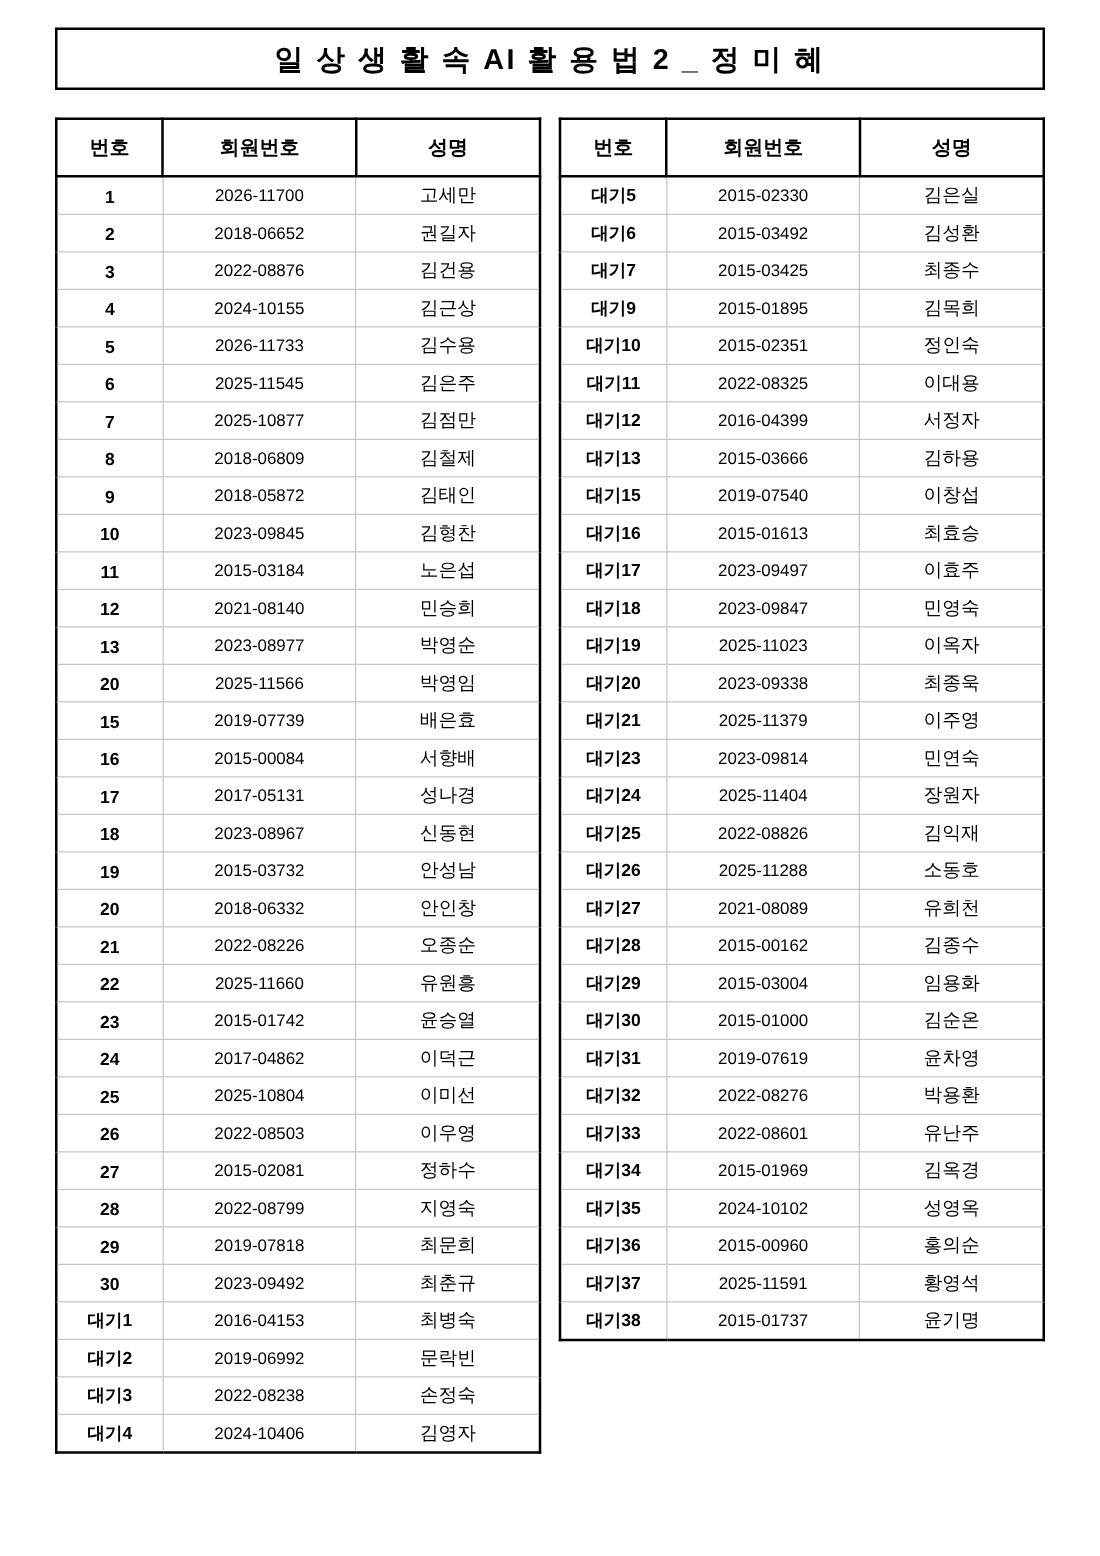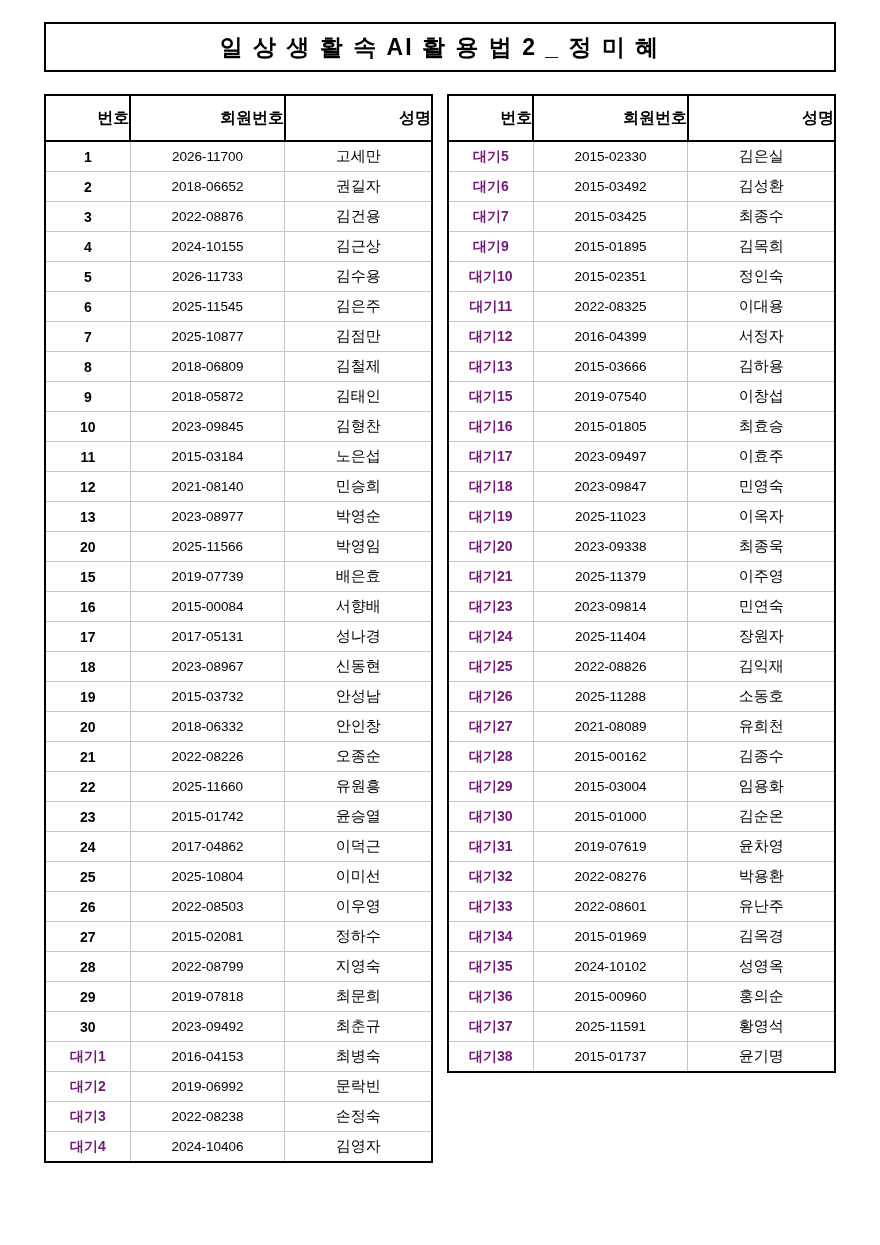--- a/index.html
+++ b/index.html
@@ -57,33 +57,32 @@
     vertical-align: middle;
     font-size: 13px;
     padding: 0;
   }
   thead th {
     border: 2px solid #000;
     height: 44px;
     font-size: 16px;
     font-weight: bold;
     background: #ffffff;
-    text-align: right;
   }
   tbody td {
     font-size: 14px;
   }
   td.no {
     font-weight: bold;
     font-size: 14px;
     border-left: 2px solid #000;
     border-right: 1px solid #c6c6c6;
   }
   td.no.wait {
-    color: #701a75;
+    color: #000000;
     font-weight: bold;
   }
   td.id {
     font-size: 13.5px;
   }
   td.name {
     font-size: 15px;
     border-right: 2px solid #000;
   }
   tbody tr:last-child td {
@@ -349,21 +348,21 @@
               <td class="id">2015-03666</td>
               <td class="name">김하용</td>
             </tr>
             <tr>
               <td class="no wait">대기15</td>
               <td class="id">2019-07540</td>
               <td class="name">이창섭</td>
             </tr>
             <tr>
               <td class="no wait">대기16</td>
-              <td class="id">2015-01805</td>
+              <td class="id">2015-01613</td>
               <td class="name">최효승</td>
             </tr>
             <tr>
               <td class="no wait">대기17</td>
               <td class="id">2023-09497</td>
               <td class="name">이효주</td>
             </tr>
             <tr>
               <td class="no wait">대기18</td>
               <td class="id">2023-09847</td>

